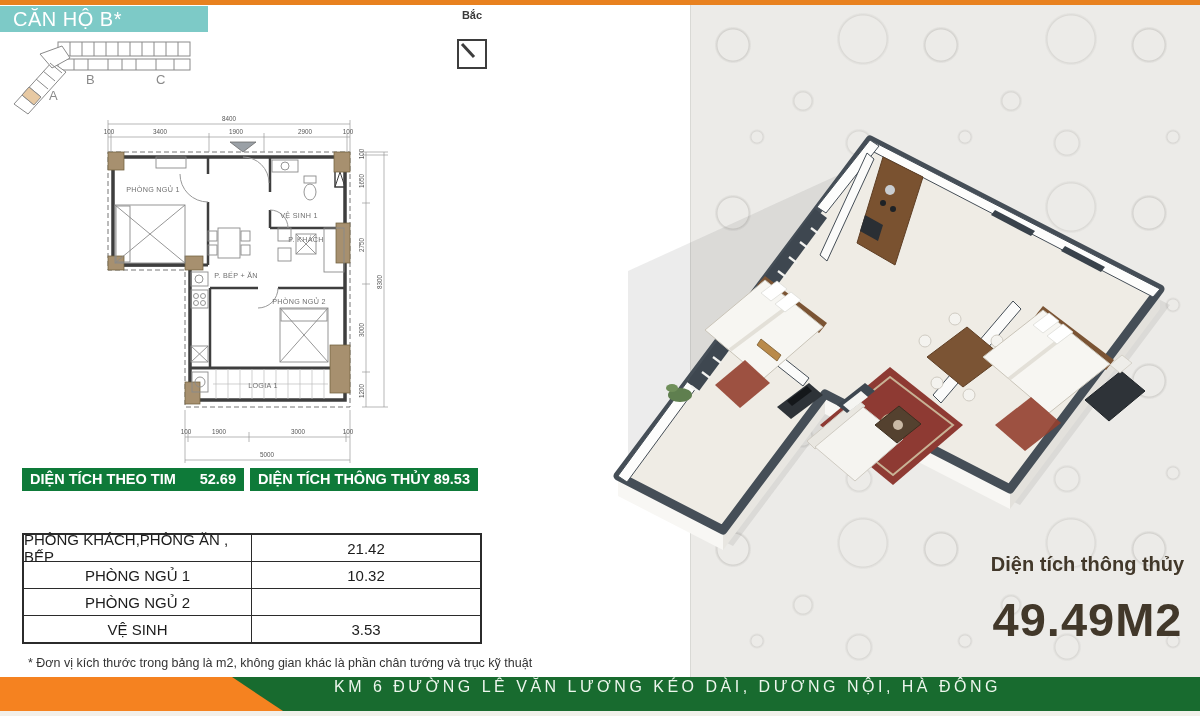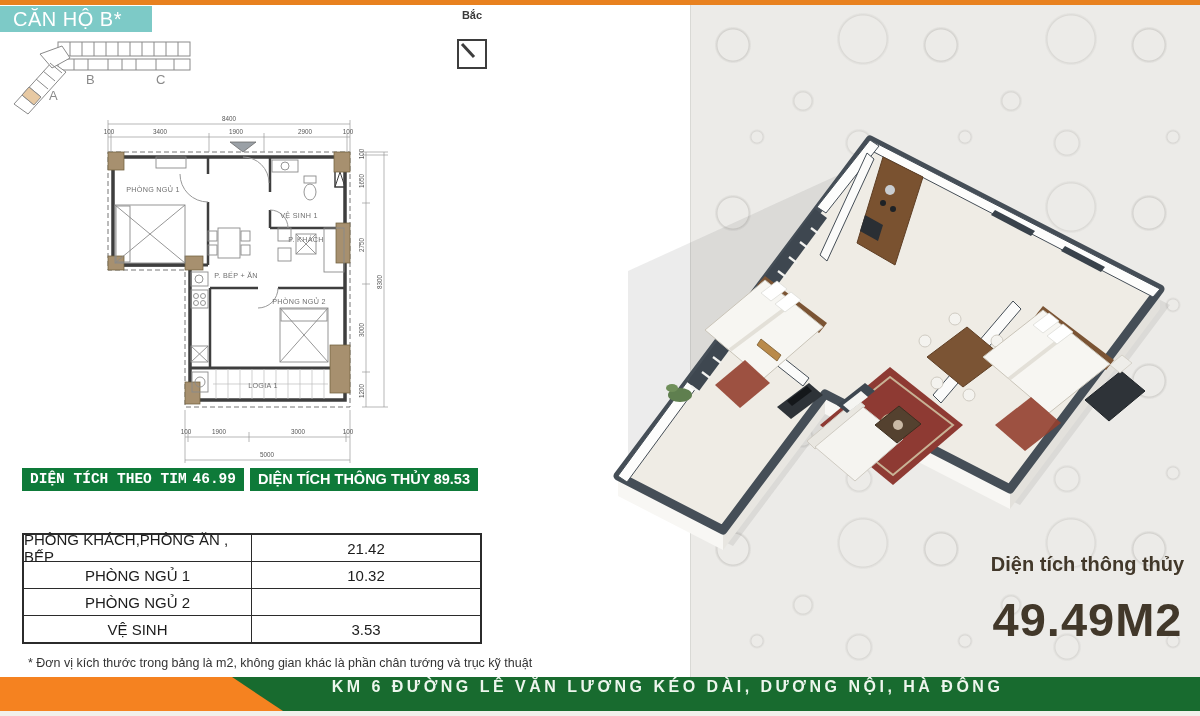--- a/index.html
+++ b/index.html
@@ -7,34 +7,34 @@
     width:1200px;height:716px;position:relative;overflow:hidden;
     background:#ffffff;
     font-family:"Liberation Sans","DejaVu Sans",sans-serif;
     -webkit-font-smoothing:antialiased;
   }
   .abs{position:absolute;}
   
   .top-bar{left:0;top:0;width:1200px;height:5px;background:var(--accent_orange,#E8811F);}
   
   .title-box{
-    left:0;top:6px;width:152px;height:26px;background:var(--teal,#7DCAC7);
+    left:0;top:6px;width:208px;height:26px;background:var(--teal,#7DCAC7);
     color:#fff;font-size:20px;line-height:26px;padding-left:13px;box-sizing:border-box;
     letter-spacing:.5px;
   }
   
   .compass{left:449px;top:9px;width:46px;text-align:center;}
   .compass .lbl{font-size:11px;font-weight:bold;color:#3a3a3a;margin-bottom:18px;}
   .compass .box{width:26px;height:26px;border:2px solid #3d3d3d;background:#fff;margin:0 auto;position:relative;}
   .compass svg{position:absolute;left:0;top:0;}
   
   .tbl-head{top:468px;height:23px;background:var(--table_green,#0E7A39);color:#fff;
     font-size:14.5px;font-weight:bold;line-height:23px;padding:0 8px;box-sizing:border-box;}
   .tbl-head .val{float:right;}
-  .head-left{left:22px;width:222px;font-family:Liberation Mono, monospace;}
+  .head-left{left:22px;width:222px;}
   .head-right{left:250px;width:228px;}
   .area-table{left:22px;top:497px;width:456px;border:2px solid #2b2b2b;border-collapse:collapse;margin-top:36px;}
   .area-table .row{display:flex;height:26px;border-top:1px solid #2b2b2b;}
   .area-table .row:first-child{border-top:none;}
   .area-table .cl{width:227px;border-right:1px solid #2b2b2b;display:flex;align-items:center;justify-content:center;
      font-size:15px;color:#1c1c1c;}
   .area-table .cv{flex:1;display:flex;align-items:center;justify-content:center;font-size:15px;color:#1c1c1c;}
   .footnote{left:28px;top:656px;font-size:12.5px;color:#333;}
   
   .right-panel{
@@ -51,21 +51,21 @@
   }
   .area-callout{left:975px;top:553px;width:225px;text-align:center;color:var(--area_text,#42382A);}
   .area-callout .lbl{font-size:20px;font-weight:bold;margin-bottom:4px;}
   .area-callout .val{font-size:47px;font-weight:bold;letter-spacing:1px;margin-top:16px;}
   
   .footer-green{left:0;top:677px;width:1200px;height:34px;background:var(--footer_green,#186B2F);}
   .footer-arrow{left:0;top:677px;width:283px;height:34px;background:var(--arrow_orange,#F58220);
     clip-path:polygon(0 0, 82% 0, 100% 100%, 0 100%);}
   .footer-text{left:0;top:677px;width:1200px;height:20px;display:flex;align-items:center;justify-content:center;
     padding-left:135px;box-sizing:border-box;
-    color:#EDF6ED;font-size:16px;font-weight:bold;letter-spacing:3.5px;}
+    color:#EDF6ED;font-size:16px;font-weight:normal;letter-spacing:3.5px;}
   .bottom-strip{left:0;top:711px;width:1200px;height:5px;background:#F2F0EB;}
   
   text{font-family:"Liberation Sans","DejaVu Sans",sans-serif;}
   .dim{font-size:6.3px;fill:#555;}
   .room{font-size:7.2px;fill:#6f6f6f;letter-spacing:.3px;}
   .kp-lbl{font-size:13px;fill:#8a8a8a;}
 </style>
 </head>
 <body>
 
@@ -376,21 +376,21 @@
     <text class="dim" x="128" y="324">100</text>
     <text class="dim" x="161" y="324">1900</text>
     <text class="dim" x="240" y="324">3000</text>
     <text class="dim" x="290" y="324">100</text>
     <text class="dim" x="209" y="347">5000</text>
   </g>
 </svg>
 
 <div class="abs tbl-head head-left">
   <span>DIỆN TÍCH THEO TIM</span>
-  <span class="val">46.99</span>
+  <span class="val">52.69</span>
 </div>
 <div class="abs tbl-head head-right">
   <span>DIỆN TÍCH THÔNG THỦY</span>
   <span class="val">89.53</span>
 </div>
 
 <div class="abs area-table">
   <div class="row">
       <div class="cl">PHÒNG KHÁCH,PHÒNG ĂN , BẾP</div>
       <div class="cv">21.42</div>

